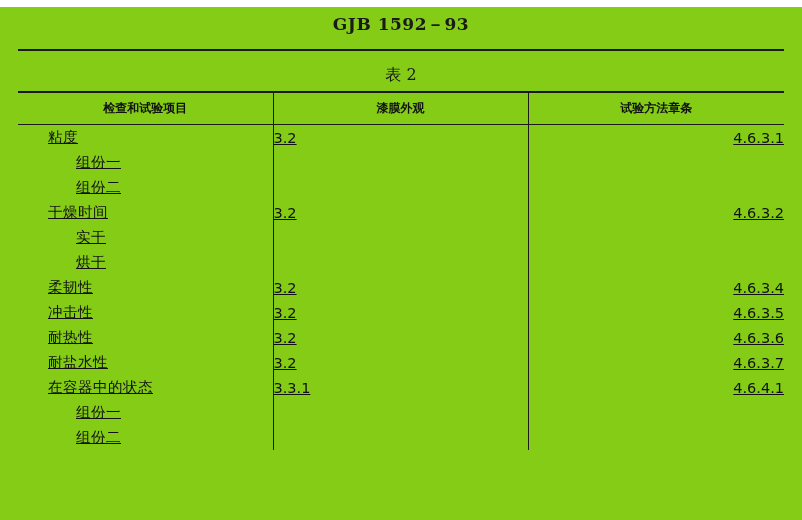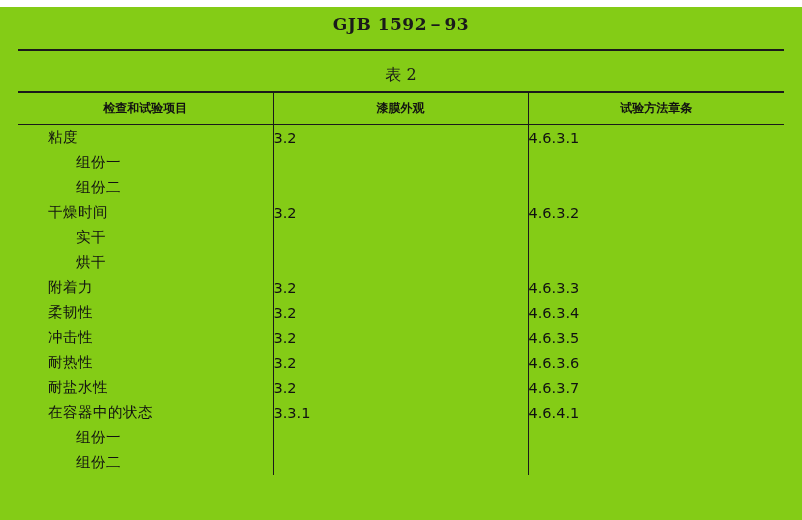--- a/index.html
+++ b/index.html
@@ -70,37 +70,38 @@
     color: #111;
   }
   .tbl .hdr-row th.c1 { border-right: 1.5px solid #1a1a1a; }
   .tbl .hdr-row th.c2 { border-right: 1.5px solid #1a1a1a; }
   .tbl td {
     font-size: 14.5px;
     padding: 0;
     height: 25px;
     vertical-align: middle;
     color: #111;
+    text-decoration: underline;
   }
   .tbl td.c1 {
     border-right: 1.5px solid #1a1a1a;
     padding-left: 30px;
     text-align: left;
     letter-spacing: 0.5px;
   }
   .tbl td.c1.ind {
     padding-left: 58px;
   }
   .tbl td.c2 {
     border-right: 1.5px solid #1a1a1a;
     text-align: left;
     font-family: "DejaVu Sans", sans-serif;
   }
   .tbl td.c3 {
-    text-align: left;
+    text-align: right;
     font-family: "DejaVu Sans", sans-serif;
   }
   .rule-bottom {
     position: absolute;
     left: 18px;
     width: 766px;
     height: 2px;
     background: #1a1a1a;
     top: 514px;
   }
@@ -155,25 +156,20 @@
           <td class="c1 ind">实干</td>
           <td class="c2"></td>
           <td class="c3"></td>
         </tr>
         <tr>
           <td class="c1 ind">烘干</td>
           <td class="c2"></td>
           <td class="c3"></td>
         </tr>
         <tr>
-          <td class="c1">附着力</td>
-          <td class="c2">3.2</td>
-          <td class="c3">4.6.3.3</td>
-        </tr>
-        <tr>
           <td class="c1">柔韧性</td>
           <td class="c2">3.2</td>
           <td class="c3">4.6.3.4</td>
         </tr>
         <tr>
           <td class="c1">冲击性</td>
           <td class="c2">3.2</td>
           <td class="c3">4.6.3.5</td>
         </tr>
         <tr>

